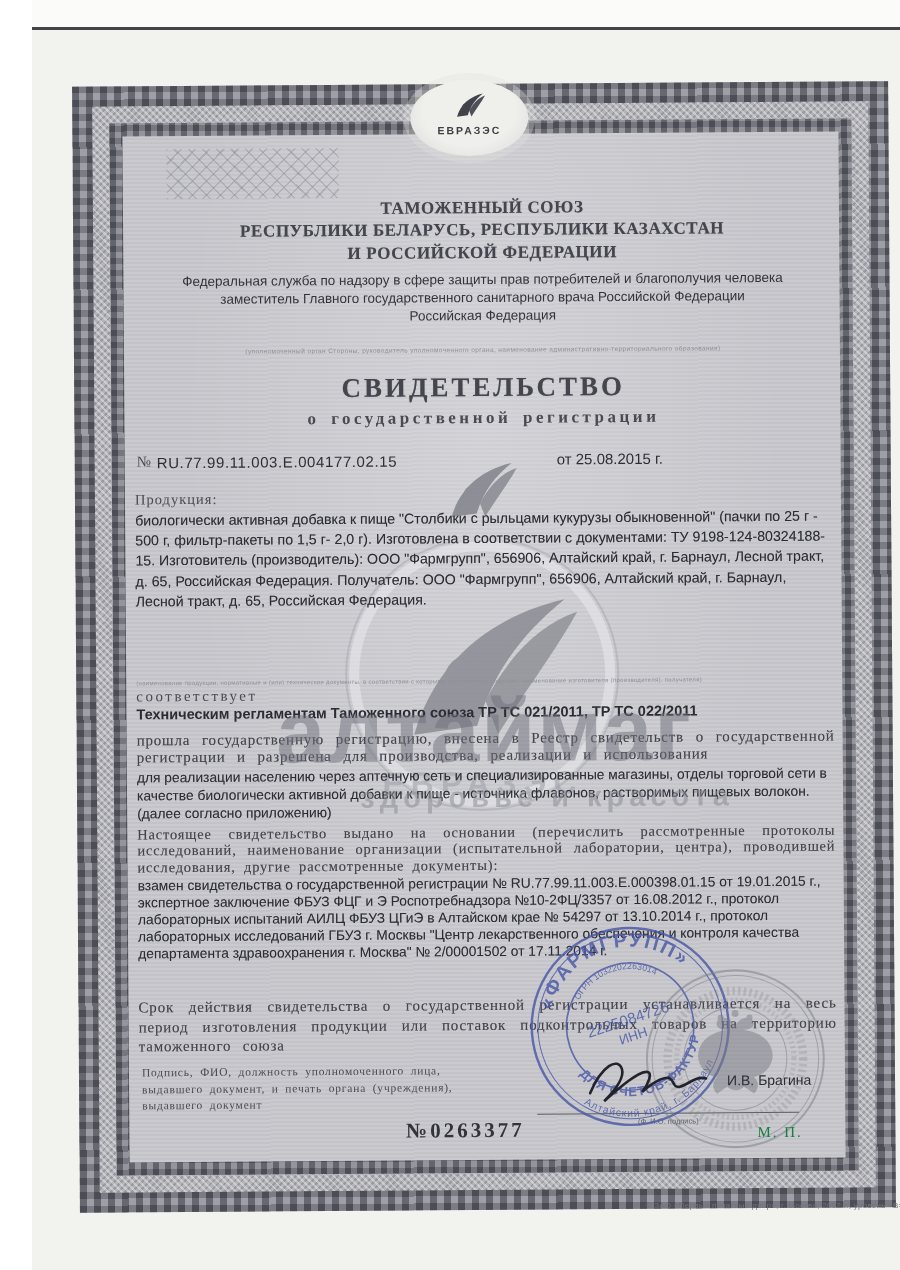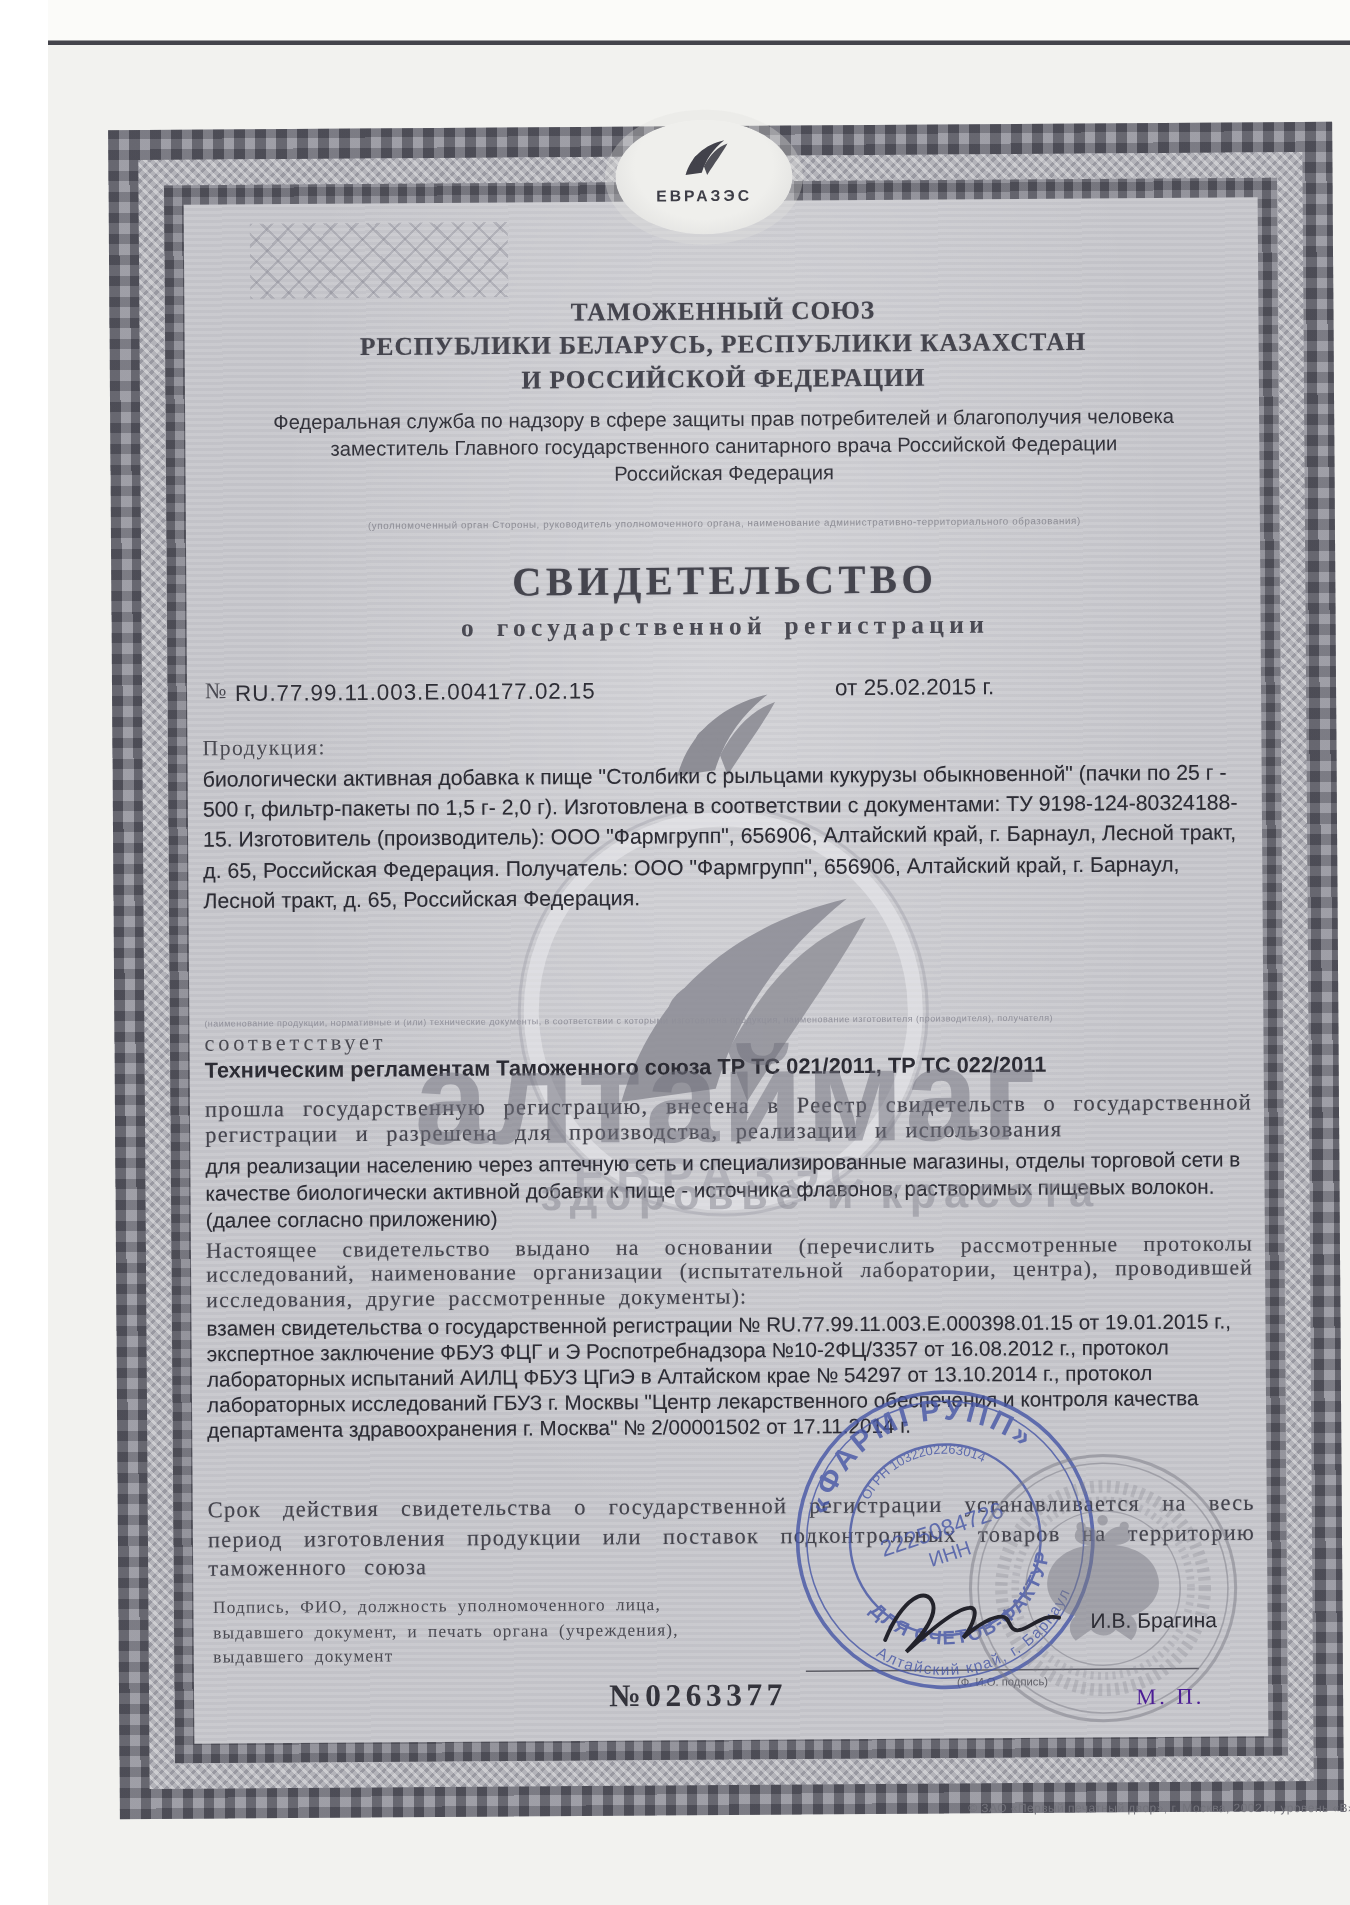--- a/index.html
+++ b/index.html
@@ -81,21 +81,21 @@
   .stamp-blue{position:absolute;left:449px;top:841px;width:205px;height:205px;transform:rotate(-18deg);opacity:.8;z-index:4;}
   .stamp-gray{position:absolute;left:564px;top:884px;width:185px;height:185px;opacity:.5;z-index:4;}
 
   
   .sig-block{position:absolute;left:63px;top:978px;width:352px;font-family:"Liberation Serif",serif;font-size:11.5px;line-height:1.45;color:#4a4a52;letter-spacing:.8px;word-spacing:3px;z-index:2;}
   .sig-scribble{position:absolute;left:501px;top:966px;z-index:6;}
   .sig-name{position:absolute;left:648px;top:990px;font-size:14px;color:#2c2c34;z-index:6;}
   .sig-line{position:absolute;left:458px;top:1030px;width:262px;height:1px;background:#5b5b64;z-index:2;}
   .sig-line-caption{position:absolute;left:458px;top:1034px;width:262px;text-align:center;font-size:7.5px;color:#5e5e66;z-index:2;}
   .doc-num{position:absolute;left:286px;top:1034px;width:200px;text-align:center;font-family:"Liberation Serif",serif;font-weight:bold;font-size:21px;letter-spacing:3px;color:#33333b;z-index:2;}
-  .seal-label{position:absolute;left:678px;top:1042px;font-family:"Liberation Serif",serif;font-size:15px;letter-spacing:2px;color:#4c1d95;z-index:6;}
+  .seal-label{position:absolute;left:678px;top:1042px;font-family:"Liberation Serif",serif;font-size:15px;letter-spacing:2px;color:#15803d;z-index:6;}
 
   .footer-note{position:absolute;right:26px;top:1201px;font-size:8px;color:#73737b;letter-spacing:.3px;}
 </style>
 </head>
 <body>
 
 <svg width="0" height="0" style="position:absolute">
   <defs>
     <g id="swoosh">
       <path d="M16 82 C26 48 52 26 88 18 C68 34 54 52 46 78 Z" fill="currentColor"></path>
@@ -147,21 +147,21 @@
       <div class="hdr-serif">И РОССИЙСКОЙ ФЕДЕРАЦИИ</div>
       <div class="agency">Федеральная служба по надзору в сфере защиты прав потребителей и благополучия человека</div>
       <div class="agency" style="margin-top:0">заместитель Главного государственного санитарного врача Российской Федерации</div>
       <div class="agency" style="margin-top:0">Российская Федерация</div>
       <div class="tiny-caption">(уполномоченный орган Стороны, руководитель уполномоченного органа, наименование административно-территориального образования)</div>
       <div class="doc-title">СВИДЕТЕЛЬСТВО</div>
       <div class="doc-subtitle">о государственной регистрации</div>
       <div class="number-row">
         <span class="num-label">№</span>
         <span class="num-value">RU.77.99.11.003.E.004177.02.15</span>
-        <span class="num-date">от 25.02.2015 г.</span>
+        <span class="num-date">от 25.08.2015 г.</span>
       </div>
       <div class="product-block">
         <div class="product-label">Продукция:</div>
         <div class="product-text">биологически активная добавка к пище "Столбики с рыльцами кукурузы обыкновенной" (пачки по 25 г - 500 г, фильтр-пакеты по 1,5 г- 2,0 г). Изготовлена в соответствии с документами: ТУ 9198-124-80324188-15. Изготовитель (производитель): ООО "Фармгрупп", 656906, Алтайский край, г. Барнаул, Лесной тракт, д. 65, Российская Федерация.  Получатель: ООО "Фармгрупп", 656906, Алтайский край, г. Барнаул, Лесной тракт, д. 65, Российская Федерация.</div>
       </div>
     </div>
 
     <div class="content-mid">
       <div class="mid-caption">(наименование продукции, нормативные и (или) технические документы, в соответствии с которыми изготовлена продукция, наименование изготовителя (производителя), получателя)</div>
       <div class="comp-label">соответствует</div>

